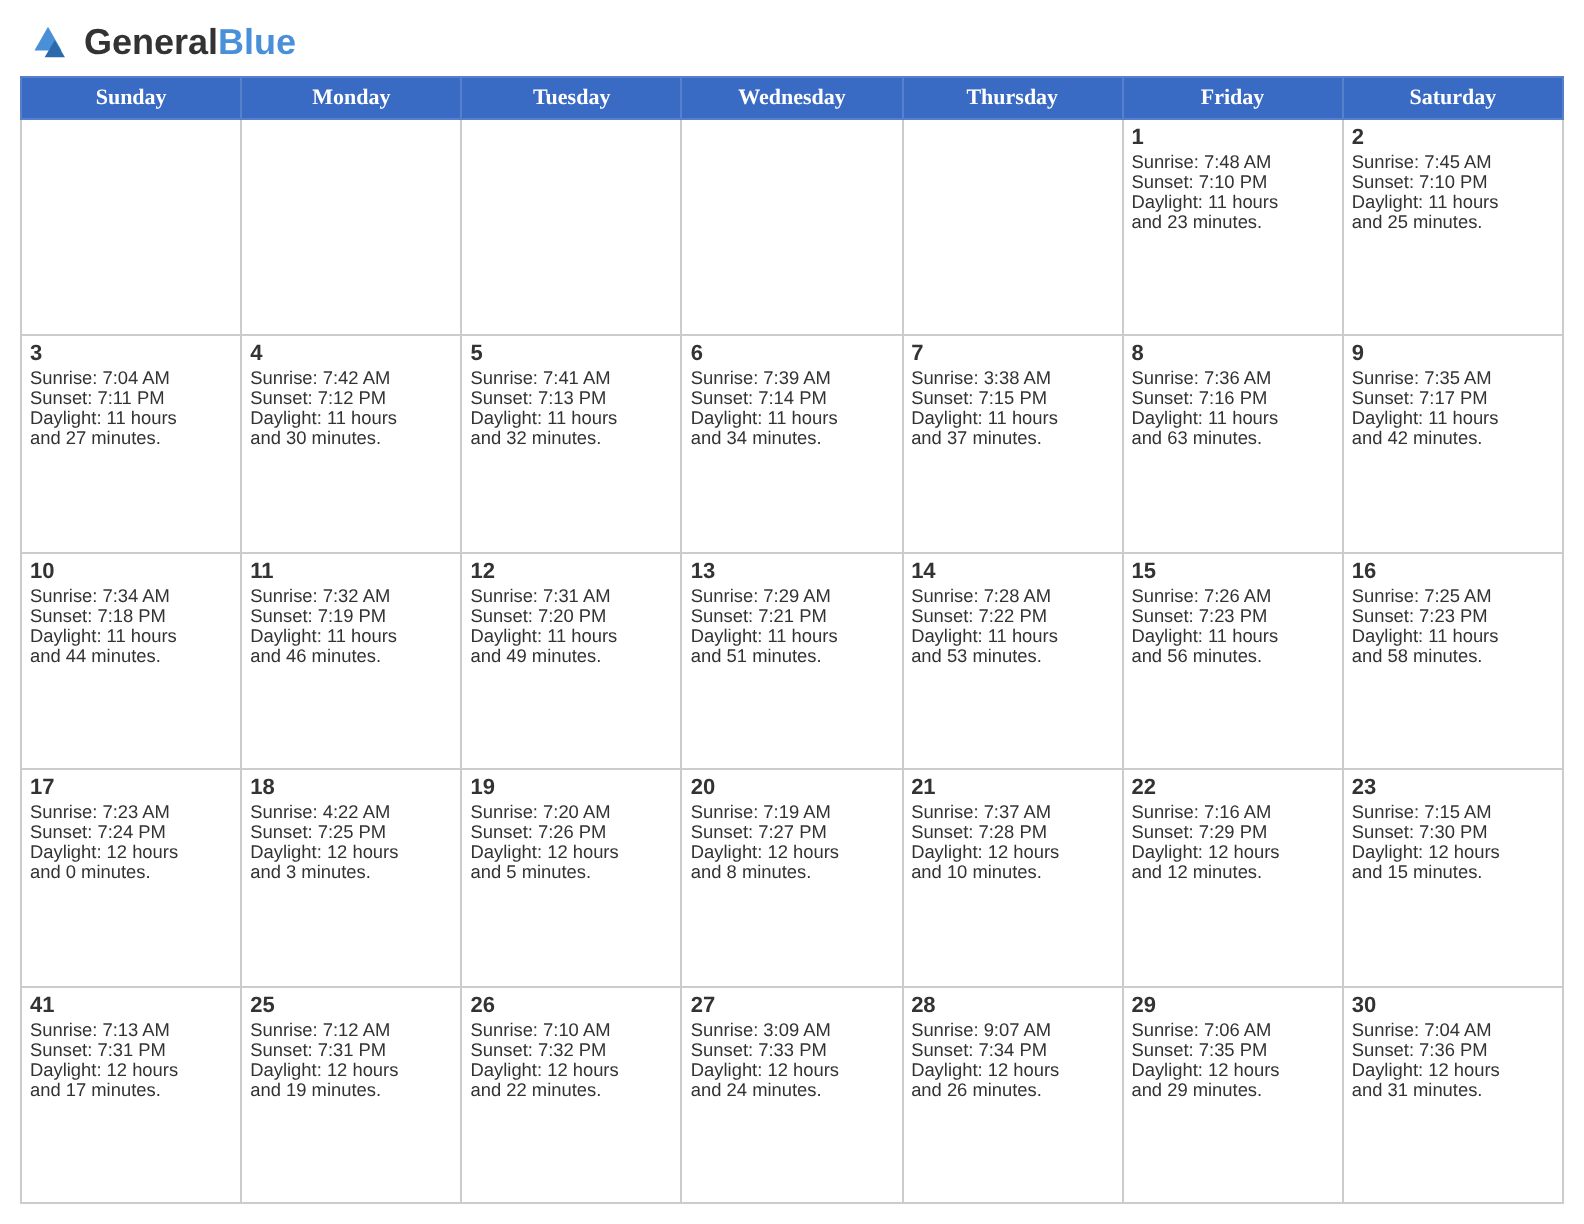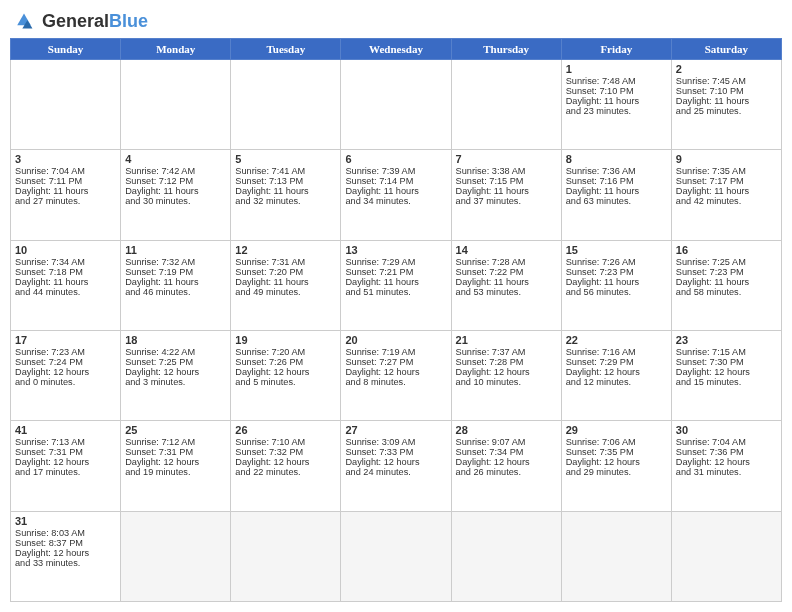--- a/index.html
+++ b/index.html
@@ -337,30 +337,15 @@
             <div>and 29 minutes.</div>
           </td>
           <td>
             <span class="day-number">30</span>
             <div>Sunrise: 7:04 AM</div>
             <div>Sunset: 7:36 PM</div>
             <div>Daylight: 12 hours</div>
             <div>and 31 minutes.</div>
           </td>
         </tr>
-        <tr>
-          <td>
-            <span class="day-number">31</span>
-            <div>Sunrise: 8:03 AM</div>
-            <div>Sunset: 8:37 PM</div>
-            <div>Daylight: 12 hours</div>
-            <div>and 33 minutes.</div>
-          </td>
-          <td class="empty last-row"></td>
-          <td class="empty last-row"></td>
-          <td class="empty last-row"></td>
-          <td class="empty last-row"></td>
-          <td class="empty last-row"></td>
-          <td class="empty last-row"></td>
-        </tr>
       </tbody>
   </table>
 </div>
 
 </body></html>

